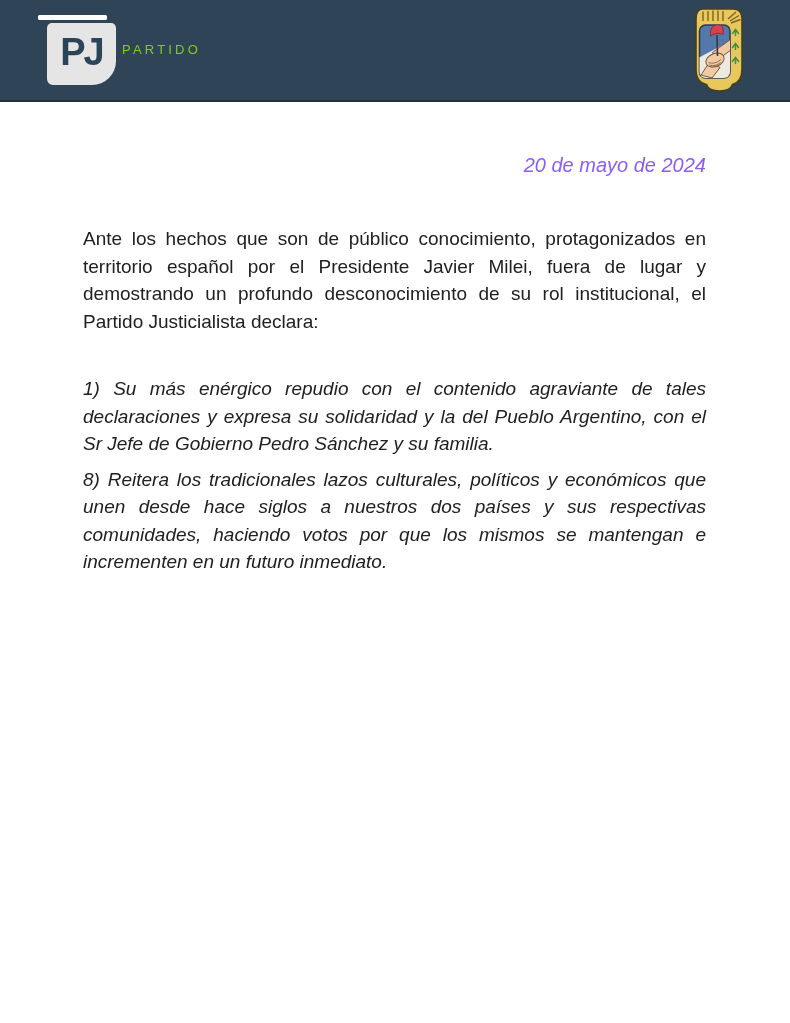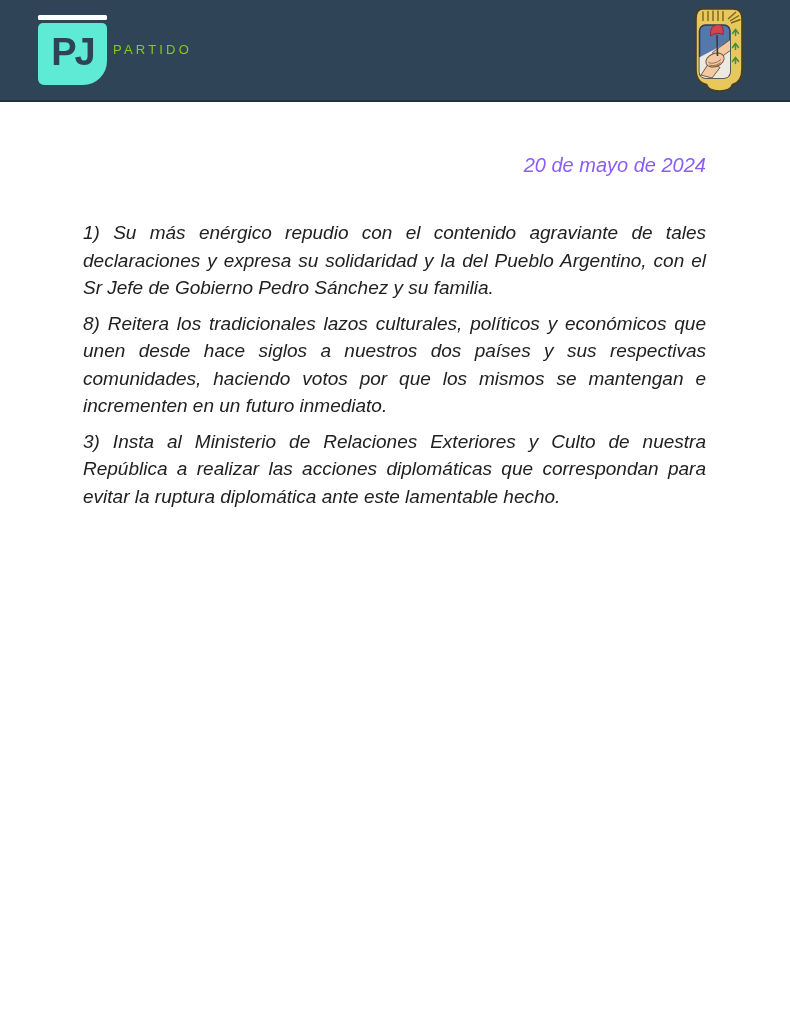--- a/index.html
+++ b/index.html
@@ -10,23 +10,23 @@
   
   .header {
     height:102px; background:#2f4557;
     border-bottom:2px solid #20303d;
     display:flex; align-items:center;
     padding:0 42px 0 38px;
   }
   .logo { display:flex; flex-direction:column; }
   .logo-bar { width:69px; height:5px; background:#ffffff; border-radius:1.5px; margin-bottom:3px; }
   .logo-box {
-    width:69px; height:62px; background:#5eead4;
+    width:69px; height:62px; background:#e5e5e5;
     border-radius:5px 5px 24px 6px;
-    display:flex; align-items:center; justify-content:center;
+    display:flex; align-items:center; justify-content:center;margin-left:9px;
   }
   .logo-box .monogram {
     font-size:38px; font-weight:bold; color:#2d4356;
     letter-spacing:-2px; margin-top:-3px;
   }
   .brand {
     margin-left:6px; color:#84cc16;
     font-size:13px; letter-spacing:3.2px; line-height:22px; font-weight:400;
   }
   .emblem { margin-left:auto; display:block; }
@@ -102,21 +102,21 @@
         <path d="M45.5 23.5 l-3 4 M45.5 23.5 l3 4 M45.5 23.5 l0 6"></path>
         <path d="M45.5 37.5 l-3 4 M45.5 37.5 l3 4 M45.5 37.5 l0 6"></path>
         <path d="M45.5 51.5 l-3 4 M45.5 51.5 l3 4 M45.5 51.5 l0 6"></path>
       </g>
     </svg>
   </div>
 
   <div class="letter">
     <div class="date-line">20 de mayo de 2024</div>
 
+    <p class="para intro">Ante los hechos que son de público conocimiento, protagonizados en territorio español por el Presidente Javier Milei, fuera de lugar y demostrando un profundo desconocimiento de su rol institucional, el Partido Justicialista declara:</p>
 
     <div class="points">
       <p class="para point">1) Su más enérgico repudio con el contenido agraviante de tales declaraciones y expresa su solidaridad y la del Pueblo Argentino, con el Sr Jefe de Gobierno Pedro Sánchez y su familia.</p>
       <p class="para point">8) Reitera los tradicionales lazos culturales, políticos y económicos que unen desde hace siglos a nuestros dos países y sus respectivas comunidades, haciendo votos por que los mismos se mantengan e incrementen en un futuro inmediato.</p>
-      <p class="para point">3) Insta al Ministerio de Relaciones Exteriores y Culto de nuestra República a realizar las acciones diplomáticas que correspondan para evitar la ruptura diplomática ante este lamentable hecho.</p>
     </div>
   </div>
 
 </div>
 
 </body></html>

